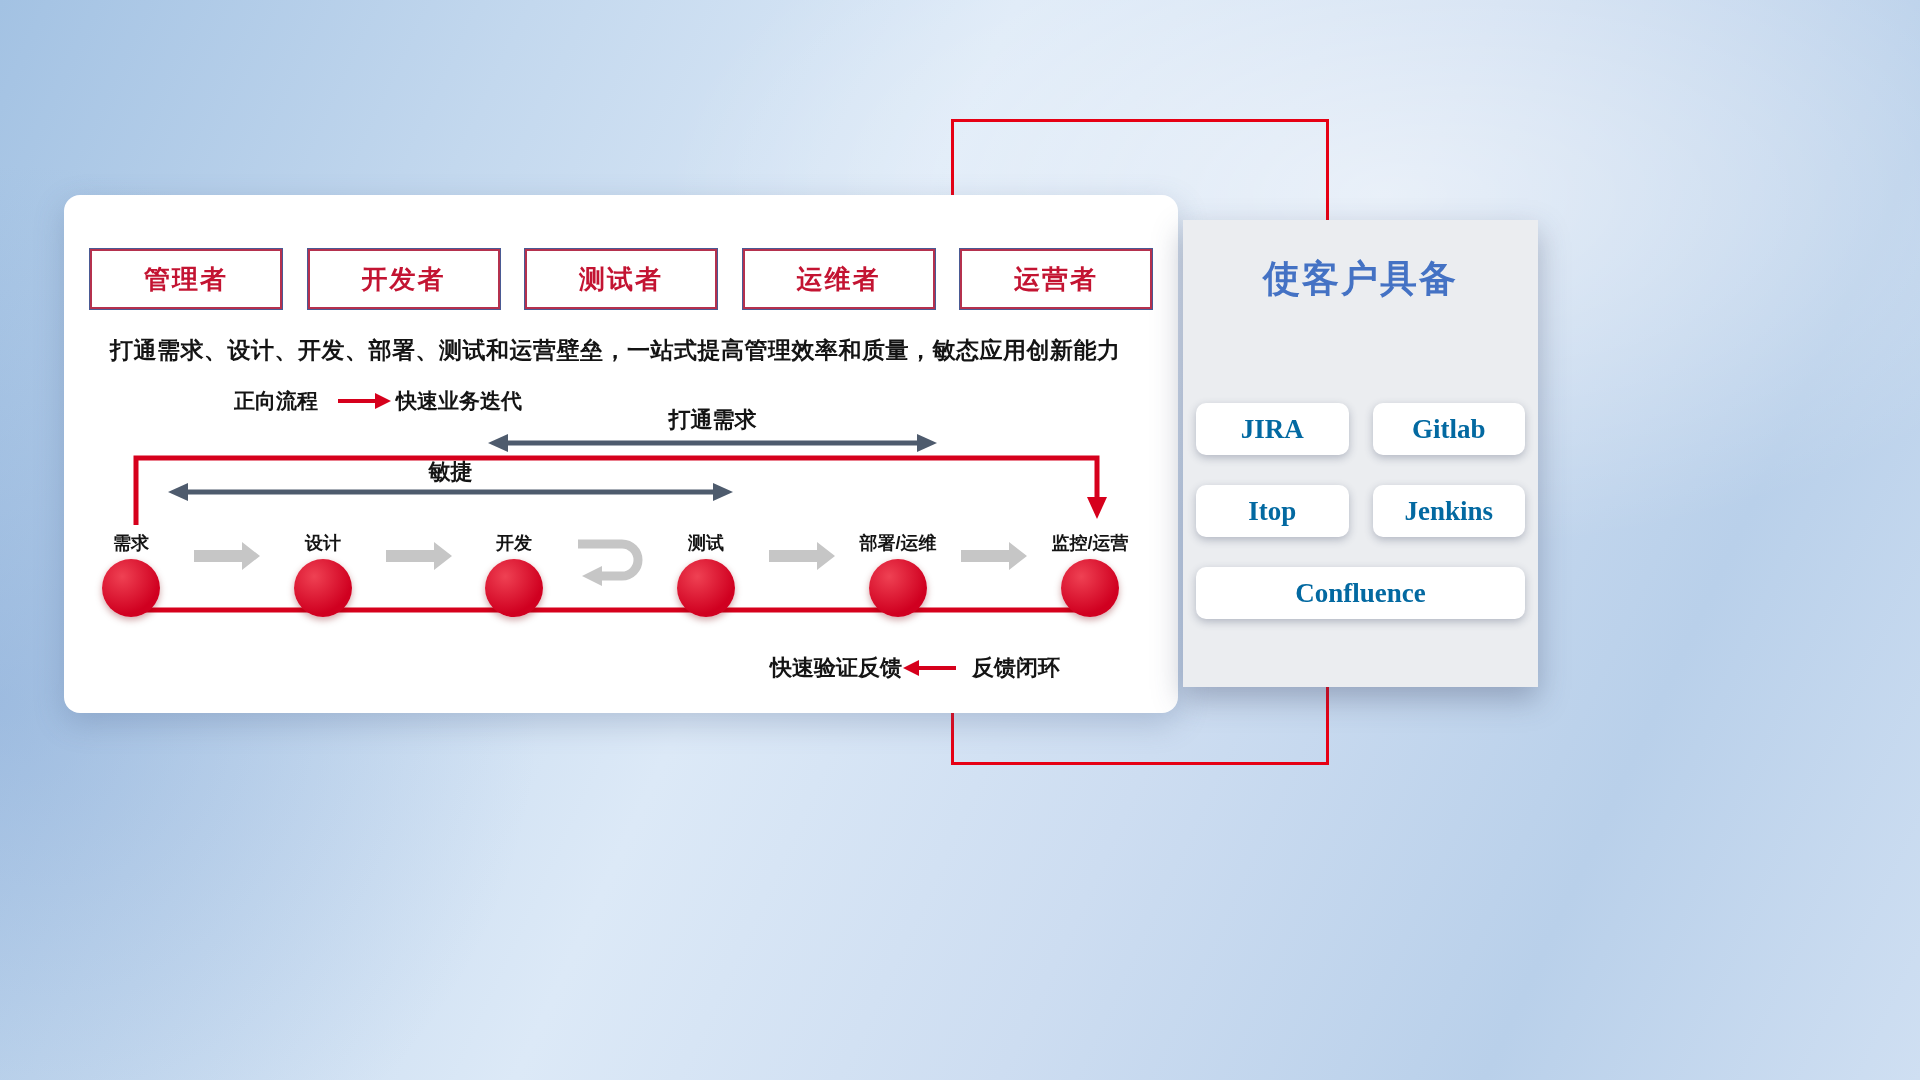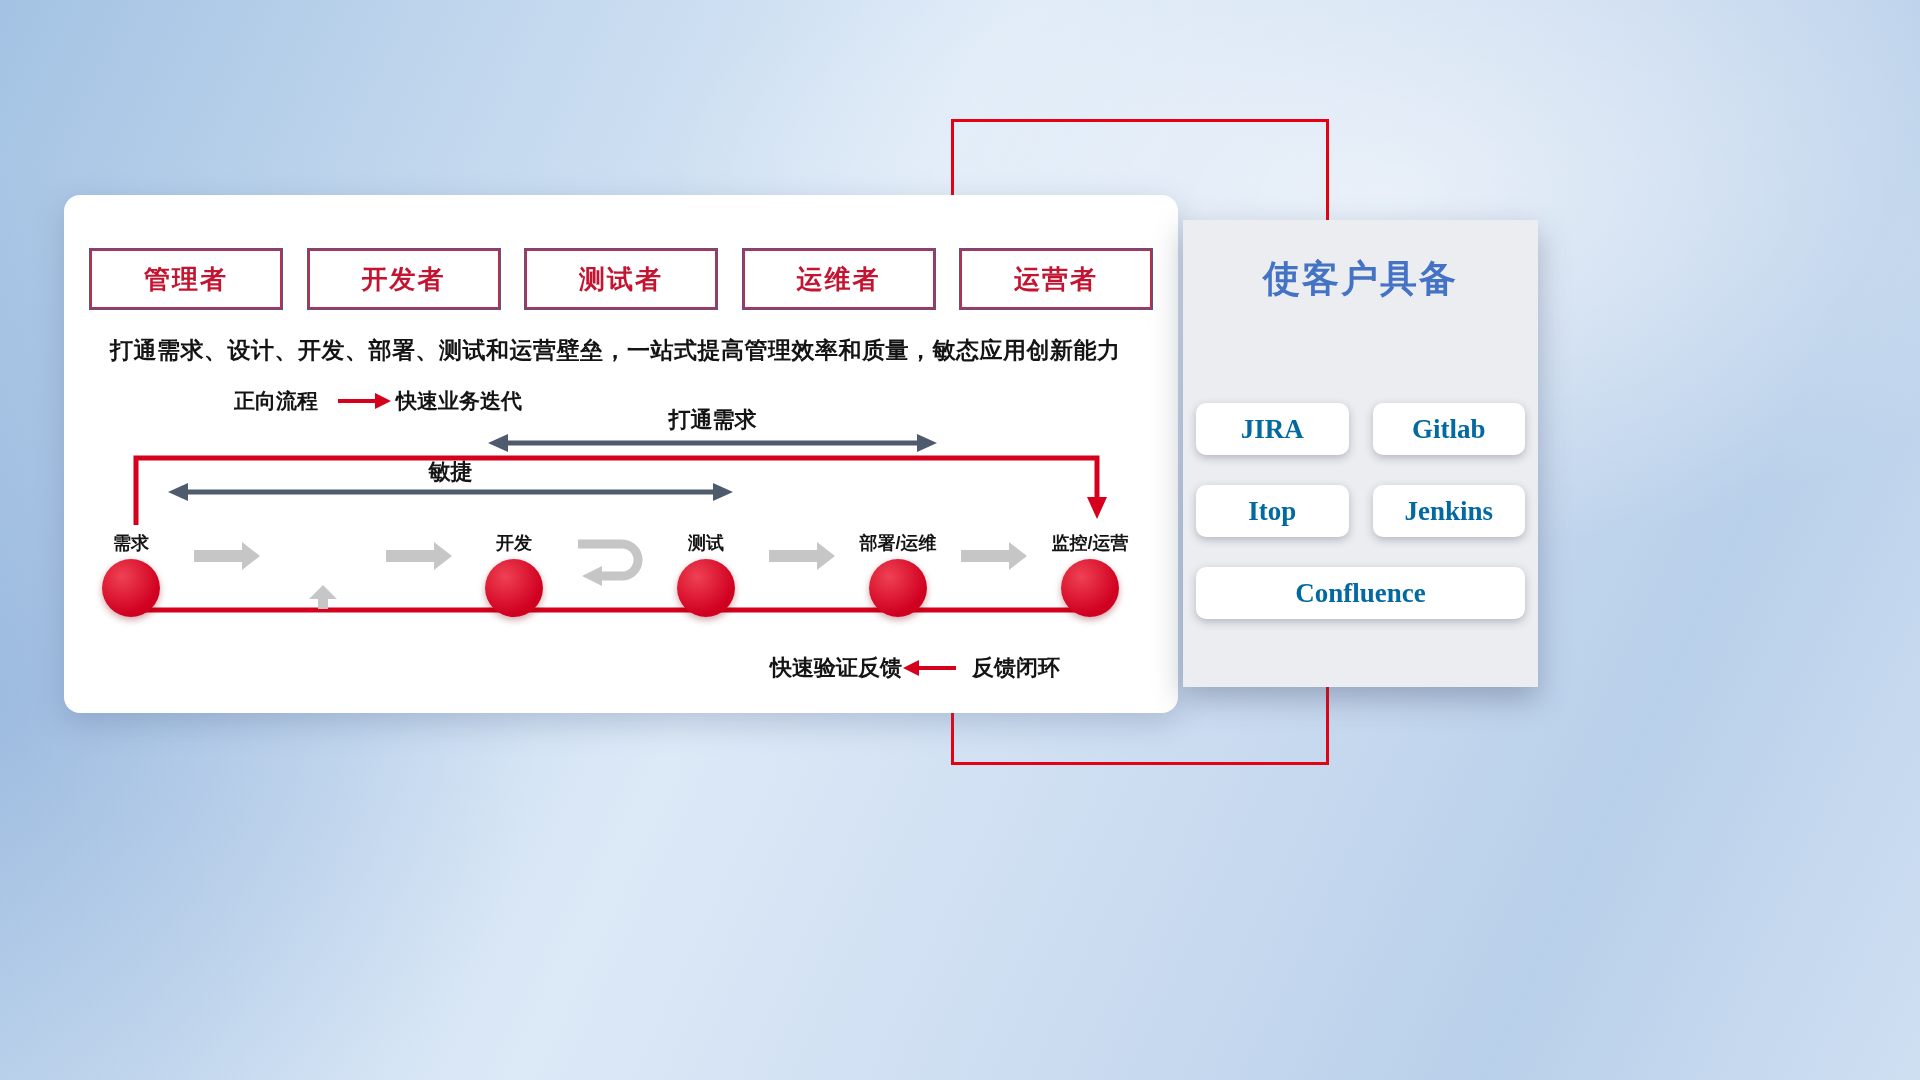--- a/index.html
+++ b/index.html
@@ -176,20 +176,24 @@
       <polygon points="254,414 254,404 245,404 259,390 273,404 264,404 264,414" fill="#c6c6c6"></polygon>
       <polygon points="445,414 445,404 436,404 450,390 464,404 455,404 455,414" fill="#c6c6c6"></polygon>
 
       <line x1="642" y1="390" x2="642" y2="414" stroke="#c9c9c9" stroke-width="2"></line>
     </svg>
 
     <div class="node" style="left:-3px">
       <div class="node-label">需求</div>
       <div class="node-circle"></div>
     </div>
+    <div class="node" style="left:189px">
+      <div class="node-label">设计</div>
+      <div class="node-circle"></div>
+    </div>
     <div class="node" style="left:380px">
       <div class="node-label">开发</div>
       <div class="node-circle"></div>
     </div>
     <div class="node" style="left:572px">
       <div class="node-label">测试</div>
       <div class="node-circle"></div>
     </div>
     <div class="node" style="left:764px">
       <div class="node-label">部署/运维</div>

